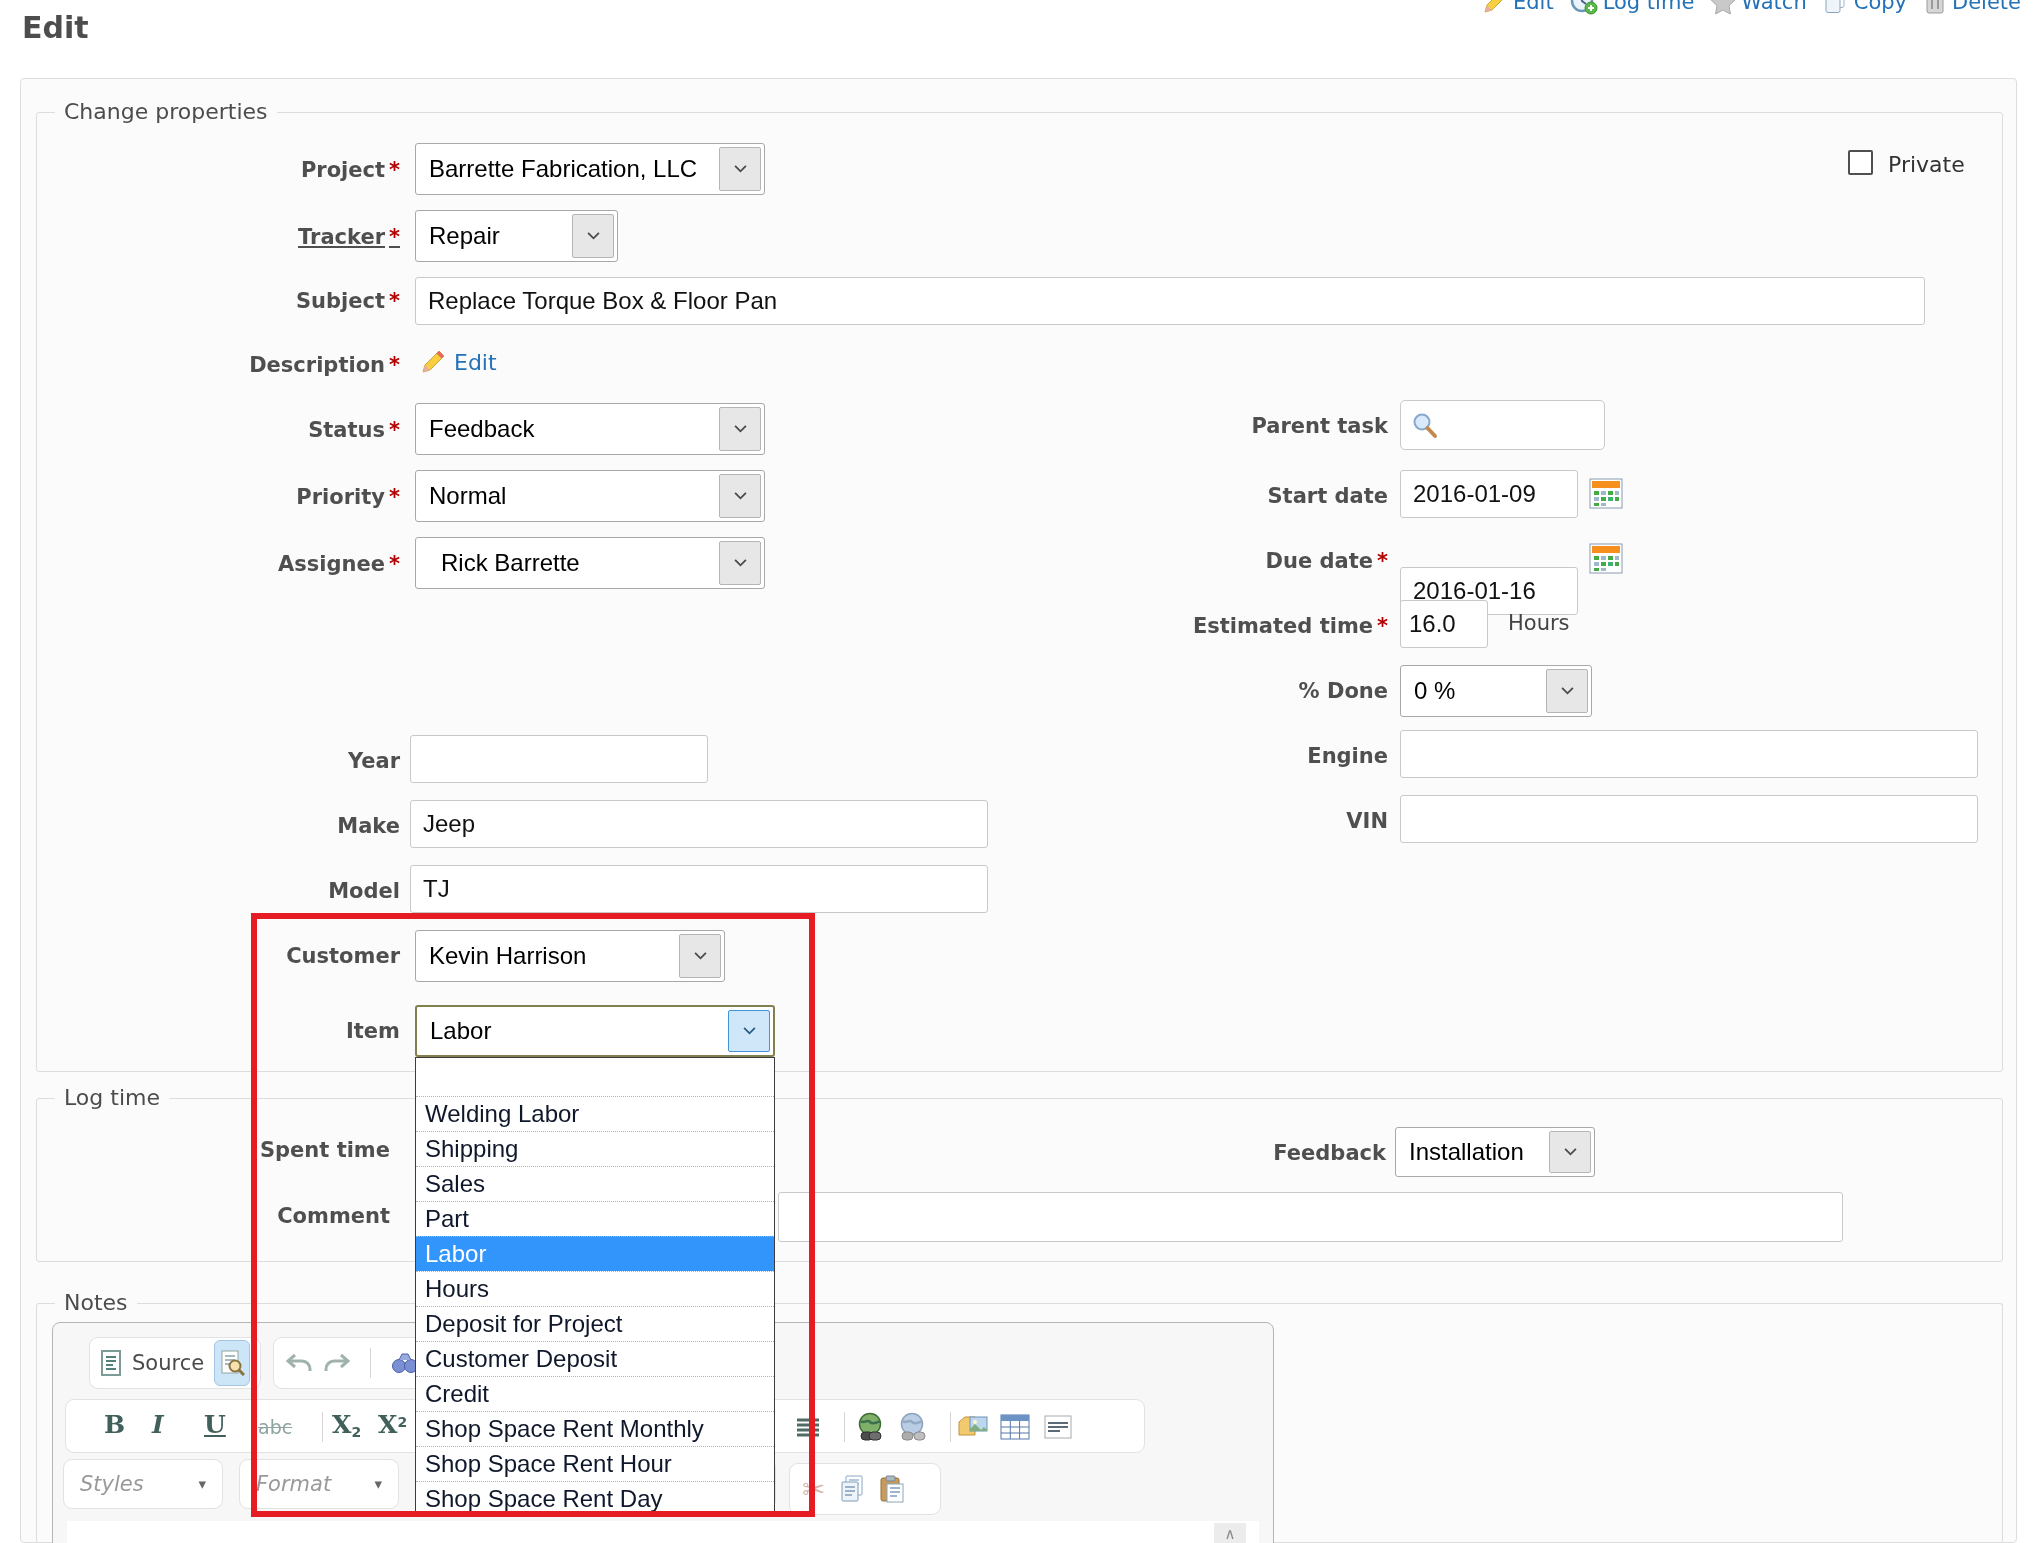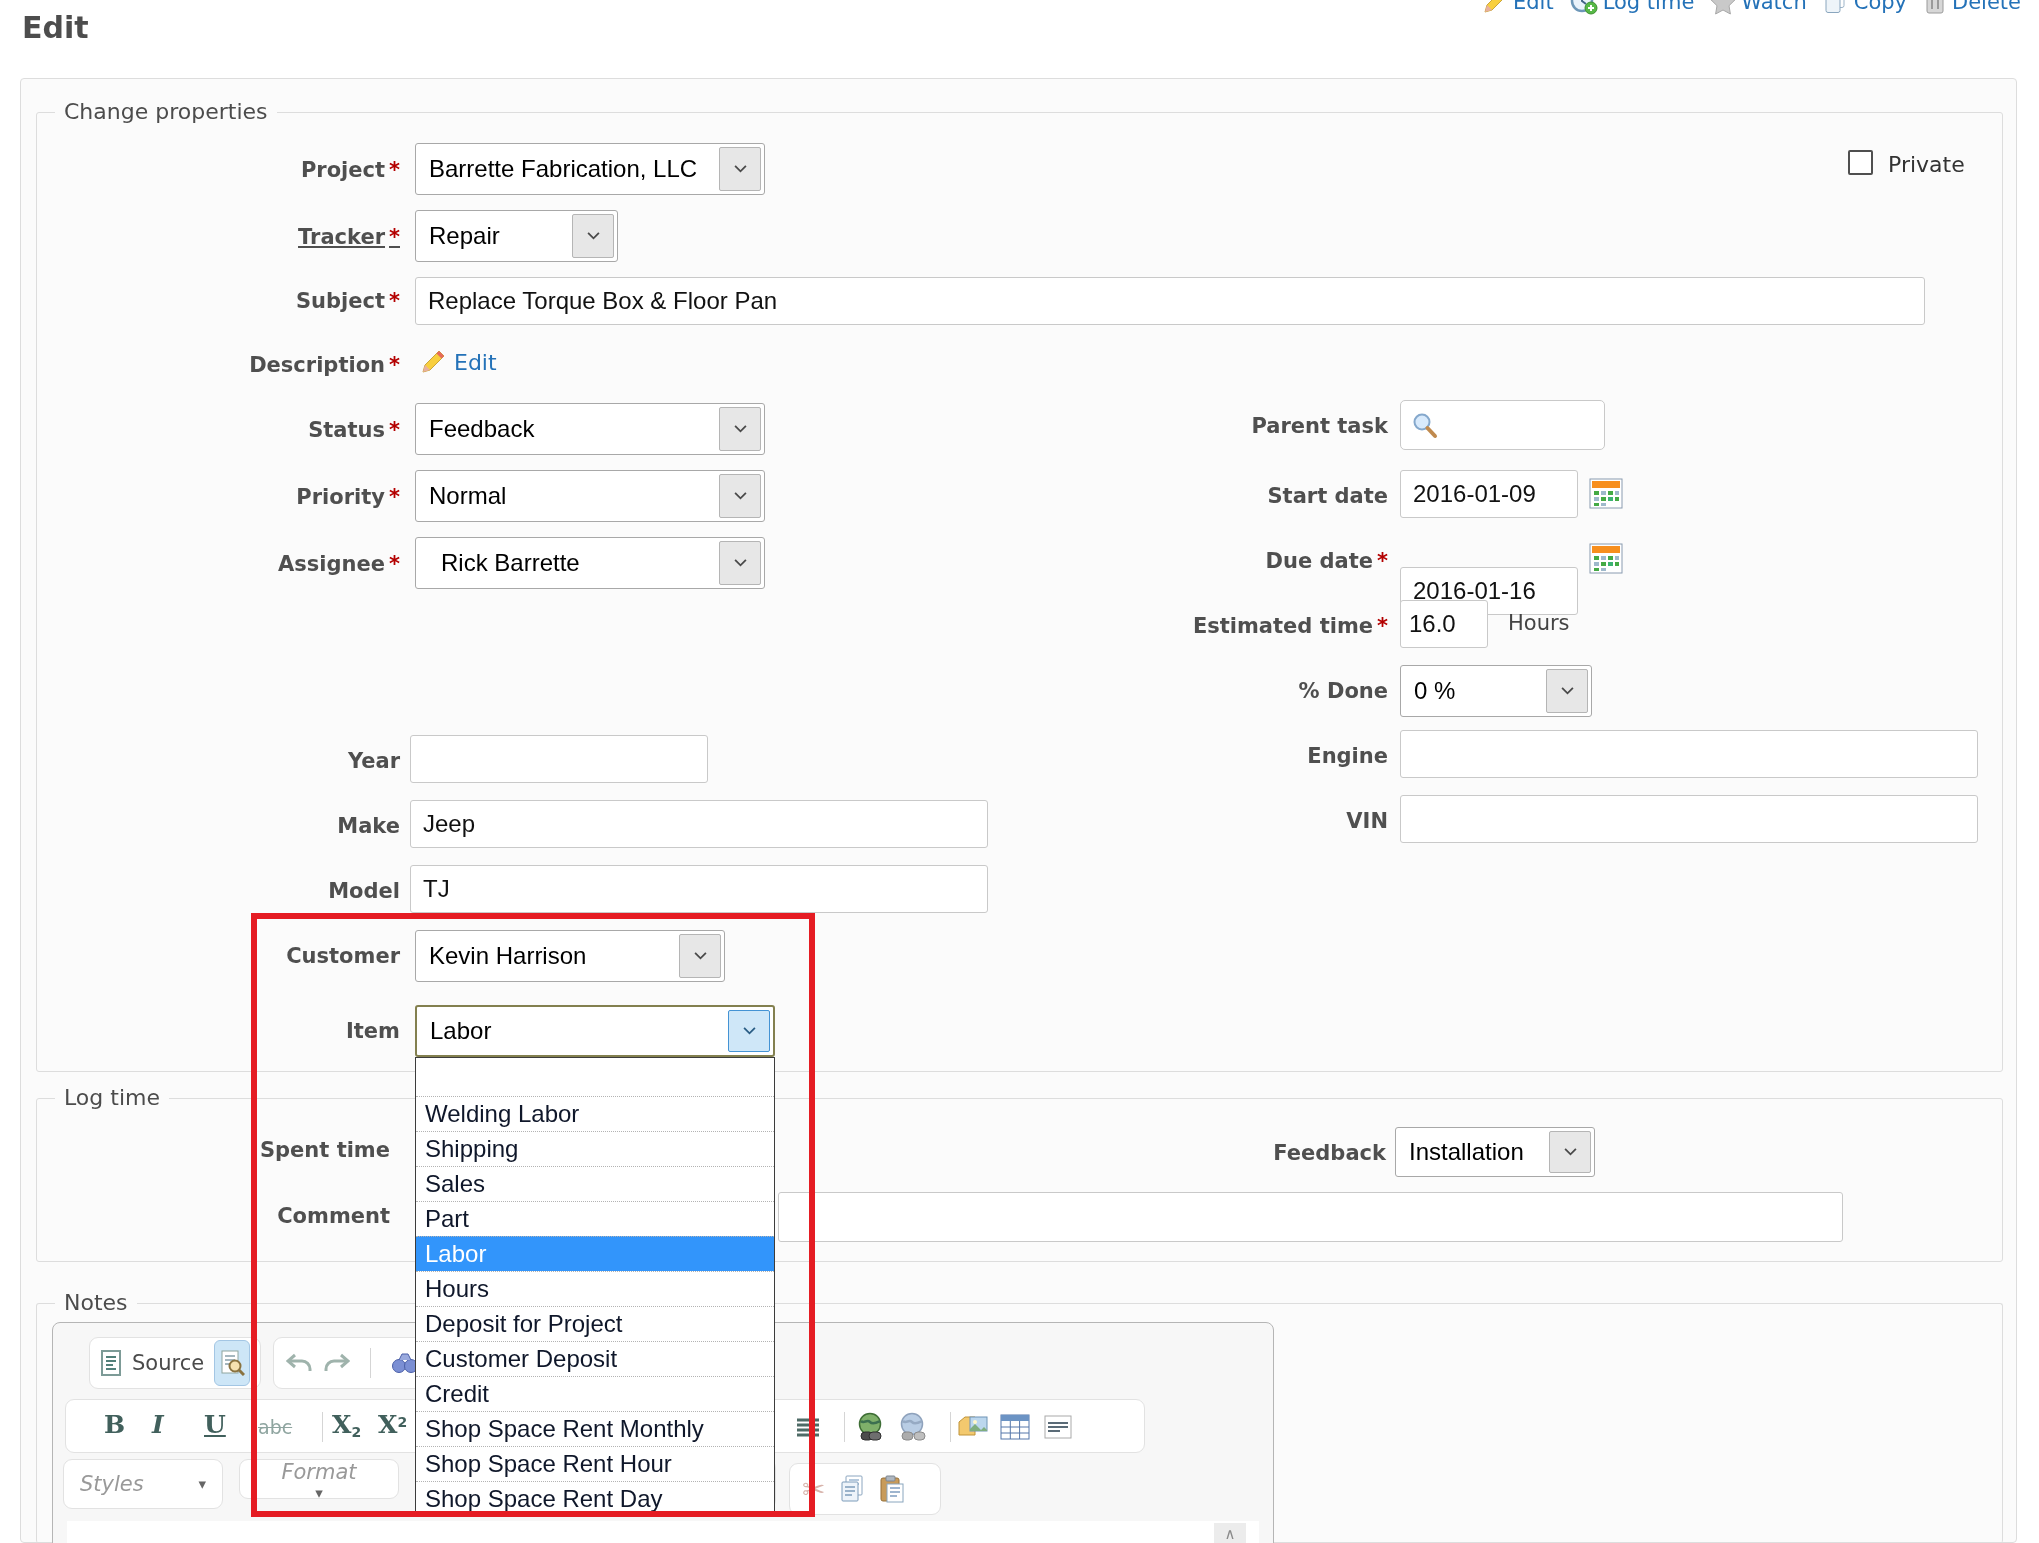--- a/index.html
+++ b/index.html
@@ -399,21 +399,21 @@
             <rect x="1" y="1" width="26" height="22" fill="#fff" stroke="#aaa"></rect>
             <path d="M4 8h20M4 12h20M4 16h12" stroke="#5a6b77" stroke-width="2"></path>
           </svg>
         </span>
     </div>
 
     <div class="tb-pill dd-mini" style="left:10px;top:136px;width:160px;height:50px;">
       <span class="t">Styles</span>
         <span class="c">▾</span>
     </div>
-    <div class="tb-pill dd-mini" style="left:186px;top:136px;width:160px;height:40px;flex-direction:column;">
+    <div class="tb-pill dd-mini" style="left:186px;top:136px;width:160px;height:50px;">
       <span class="t">Format</span>
         <span class="c">▾</span>
     </div>
     <div class="tb-pill" style="left:363px;top:136px;width:165px;height:50px;"></div>
     <div class="tb-pill" style="left:540px;top:136px;width:183px;height:50px;"></div>
     <div class="tb-pill" style="left:736px;top:140px;width:152px;height:52px;padding:0 12px;gap:14px;">
       <span style="font-size:28px;color:#d8b4ac;">✂</span>
       <span class="ico">
           <svg width="26" height="28" viewBox="0 0 26 28">
             <rect x="7" y="1" width="16" height="19" fill="#fff" stroke="#8ca6c0" rx="1"></rect>

